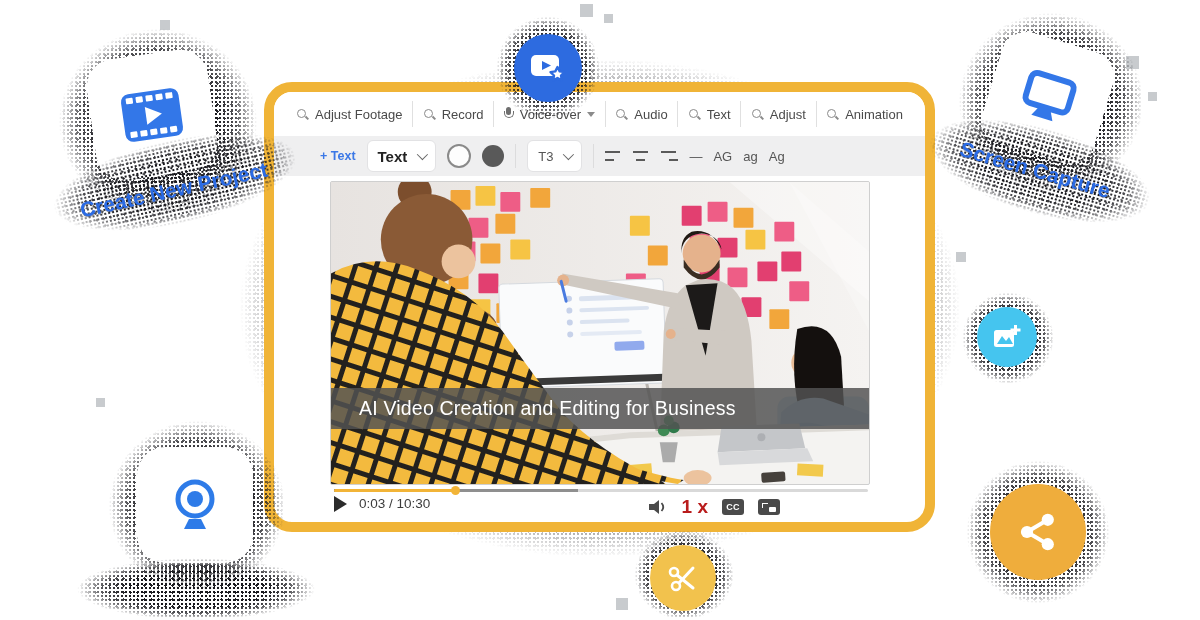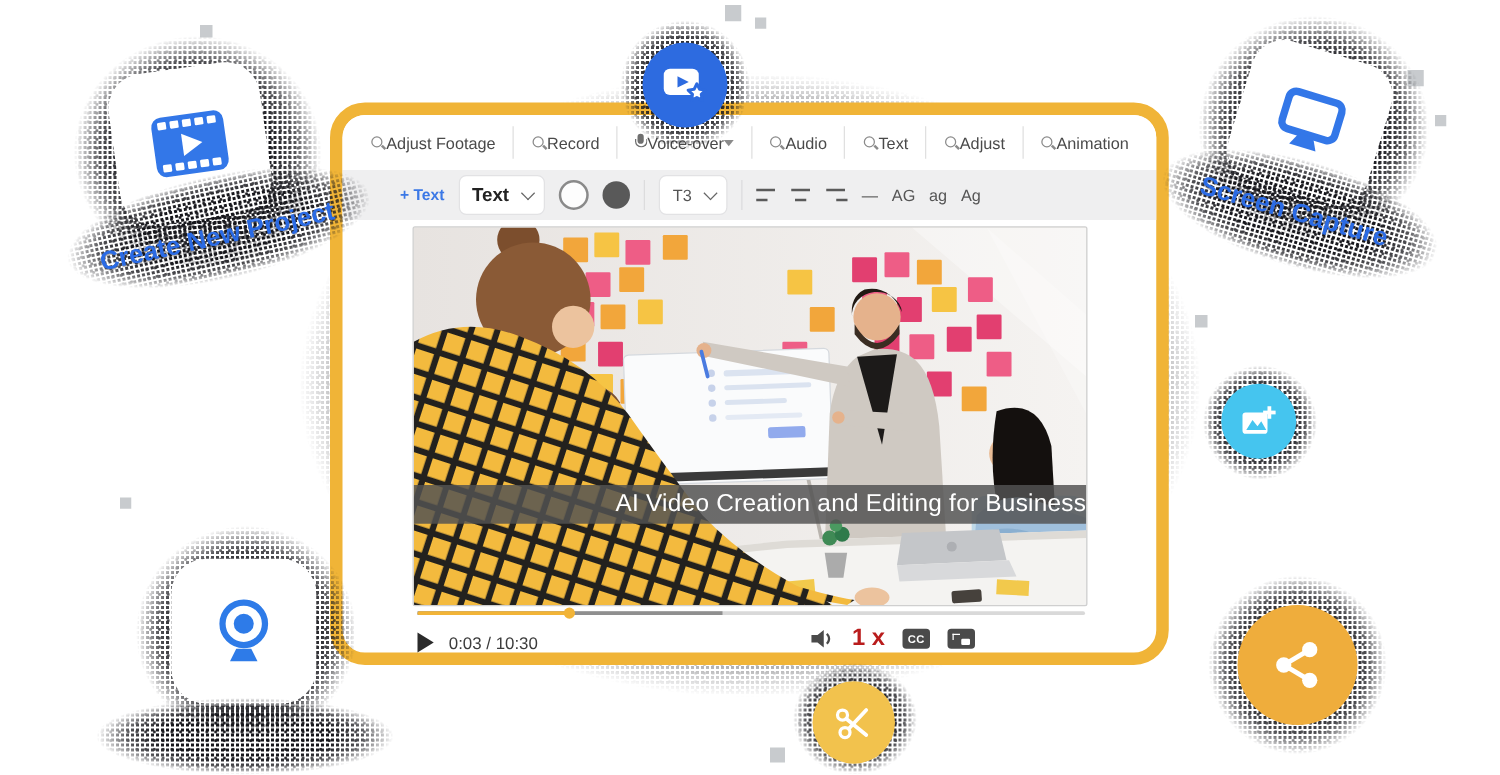--- a/index.html
+++ b/index.html
@@ -15,21 +15,21 @@
     background-size:4px 4px,7px 7px;background-position:0 0,2px 3px;
     -webkit-mask-image:radial-gradient(ellipse closest-side,#000 58%,rgba(0,0,0,.75) 78%,transparent 99%);
     mask-image:radial-gradient(ellipse closest-side,#000 58%,rgba(0,0,0,.75) 78%,transparent 99%);}
   .scatter{position:absolute;background:#9aa0a6;opacity:.55;}
 
   
   .window{position:absolute;left:264px;top:82px;width:651px;height:430px;
     background:#ffffff;border:10px solid #F0B437;border-radius:28px;}
   .toolbar1{height:44px;display:flex;align-items:center;justify-content:space-between;
     padding:0 22px;background:#fff;border-radius:18px 18px 0 0;}
-  .tb-item{display:flex;align-items:center;color:#4a4a4a;font-size:13px;white-space:nowrap;cursor:pointer;}
+  .tb-item{display:flex;align-items:center;gap:6px;color:#4a4a4a;font-size:13px;white-space:nowrap;cursor:pointer;}
   .tb-div{width:1px;height:26px;background:#e0e0e0;}
   .toolbar2{height:40px;display:flex;align-items:center;gap:11px;background:#EFEFF0;
     padding:0 14px 0 46px;font-size:13px;color:#555;}
   .save{color:#3B78E6;font-size:12.5px;font-weight:bold;cursor:pointer;white-space:nowrap;}
   .drop{background:#fff;border:1px solid #E2E2E4;border-radius:6px;height:30px;display:flex;
     align-items:center;gap:10px;padding:0 10px;cursor:pointer;white-space:nowrap;}
   .drop.style{font-size:15px;font-weight:bold;color:#222;}
   .chev{width:7px;height:7px;border-right:1.8px solid #666;border-bottom:1.8px solid #666;
     transform:rotate(45deg) translateY(-2px);}
   .caret{width:0;height:0;border-left:4px solid transparent;border-right:4px solid transparent;
@@ -53,30 +53,30 @@
   .mic{position:relative;width:10px;height:14px;display:inline-block;}
   .mic::before{content:"";position:absolute;left:2.5px;top:0;width:5px;height:8px;
     background:#6f6f6f;border-radius:3px;}
   .mic::after{content:"";position:absolute;left:0;top:4px;width:8px;height:6px;
     border:1.6px solid #6f6f6f;border-top:none;border-radius:0 0 8px 8px;}
 
   
   .video{position:absolute;left:56px;top:89px;width:540px;height:304px;border:1px solid #cfcfcf;
     box-sizing:border-box;border-radius:2px;overflow:hidden;background:#e9e6e3;cursor:pointer;}
   .video svg{display:block;width:100%;height:100%;}
-  .capbar{position:absolute;left:0;right:0;top:206px;height:31px;background:rgba(82,82,82,.84);
-    display:flex;align-items:center;justify-content:flex-end;}
+  .capbar{position:absolute;left:0;right:0;top:206px;height:41px;background:rgba(82,82,82,.84);
+    display:flex;align-items:center;justify-content:flex-start;padding-left:28px;}
   .capbar span{color:#fff;font-size:19.5px;font-weight:500;letter-spacing:.2px;}
 
   
   .progress{position:absolute;left:60px;top:397px;width:534px;height:3px;background:#d9d9d9;border-radius:2px;cursor:pointer;}
   .prog-played{position:absolute;left:0;top:0;height:3px;background:#F2B437;border-radius:2px;}
   .prog-buf{position:absolute;top:0;height:3px;background:#8f8f8f;}
   .prog-dot{position:absolute;top:-3px;width:9px;height:9px;border-radius:50%;background:#F2B437;}
-  .controls{position:absolute;left:60px;top:404px;width:446px;height:26px;display:flex;align-items:flex-end;}
+  .controls{position:absolute;left:60px;top:404px;width:446px;height:26px;display:flex;align-items:flex-start;}
   .playbtn{width:0;height:0;border-top:8px solid transparent;border-bottom:8px solid transparent;
     border-left:13px solid #2b2b2b;cursor:pointer;margin-right:12px;}
   .time{font-size:13.5px;color:#3c3c3c;}
   .ctr-right{margin-left:auto;display:flex;align-items:center;gap:14px;}
   .speed{font-size:19px;color:#b91c1c;cursor:pointer;font-weight:bold;}
   .badge{width:22px;height:16px;background:#4a4a4a;border-radius:3px;color:#fff;font-size:9px;
     font-weight:bold;display:flex;align-items:center;justify-content:center;cursor:pointer;letter-spacing:.3px;}
   .pip{width:22px;height:16px;background:#4a4a4a;border-radius:3px;position:relative;cursor:pointer;}
   .pip i{position:absolute;display:block;}
   .pip .c1{left:4px;top:4px;width:5px;height:4px;border-left:1.5px solid #fff;border-top:1.5px solid #fff;}

